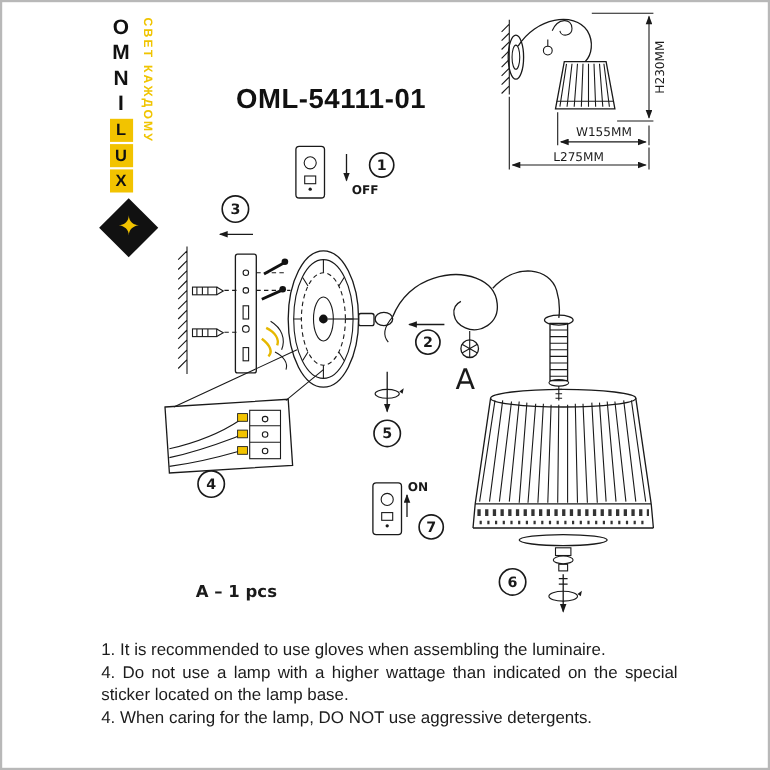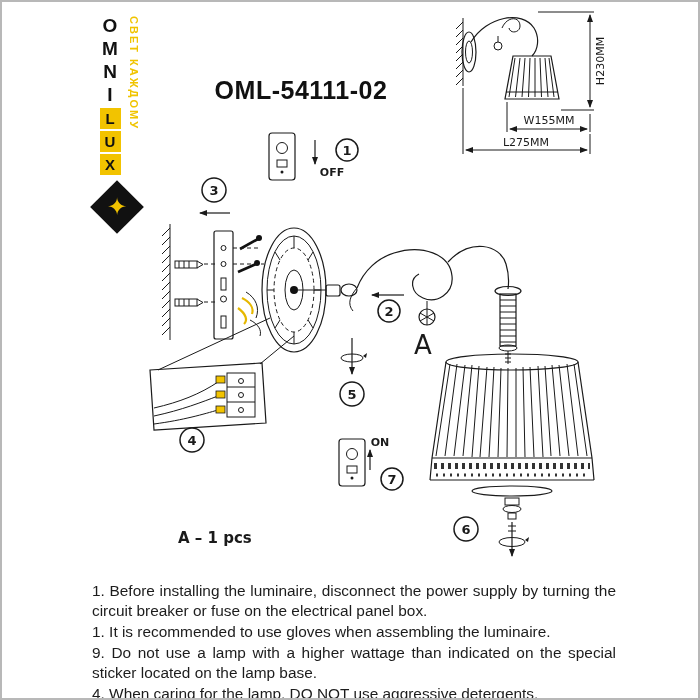--- a/index.html
+++ b/index.html
@@ -65,21 +65,21 @@
       <span class="lux-box">L</span>
       <span class="lux-box">U</span>
       <span class="lux-box">X</span>
     </div>
     <div class="tagline">СВЕТ КАЖДОМУ</div>
     <div class="diamond">
       <span>✦</span>
     </div>
   </div>
 
-  <h1 class="page-title">OML-54111-02</h1>
+  <h1 class="page-title">OML-54111-01</h1>
 
   <svg class="diagram" width="700" height="700" viewBox="0 0 700 700">
     <defs>
       <marker id="arrE" markerWidth="10" markerHeight="8" refX="7" refY="3" orient="auto" markerUnits="userSpaceOnUse">
         <path d="M0,0 L8,3 L0,6 Z" fill="#1a1a1a"></path>
       </marker>
       <marker id="arrS" markerWidth="10" markerHeight="8" refX="1" refY="3" orient="auto" markerUnits="userSpaceOnUse">
         <path d="M8,0 L0,3 L8,6 Z" fill="#1a1a1a"></path>
       </marker>
     </defs>
@@ -248,19 +248,18 @@
       <line class="lines" x1="368" y1="468" x2="368" y2="448" marker-end="url(#arrE)"></line>
       <text class="sw-text" x="378" y="444">ON</text>
       <circle class="badge" cx="390" cy="477" r="11"></circle>
       <text class="badge-num" x="390" y="481.5">7</text>
     </g>
 
     <text x="176" y="541" font-size="15" font-weight="bold">A – 1 pcs</text>
   </svg>
 
   <div class="instructions">
-    <p>1. Before installing the luminaire, disconnect the power supply by turning the circuit breaker or fuse on the electrical panel box.</p>
     <p>1. It is recommended to use gloves when assembling the luminaire.</p>
-    <p>9. Do not use a lamp with a higher wattage than indicated on the special sticker located on the lamp base.</p>
+    <p>4. Do not use a lamp with a higher wattage than indicated on the special sticker located on the lamp base.</p>
     <p>4. When caring for the lamp, DO NOT use aggressive detergents.</p>
   </div>
 
 </div>
 
 </body></html>

